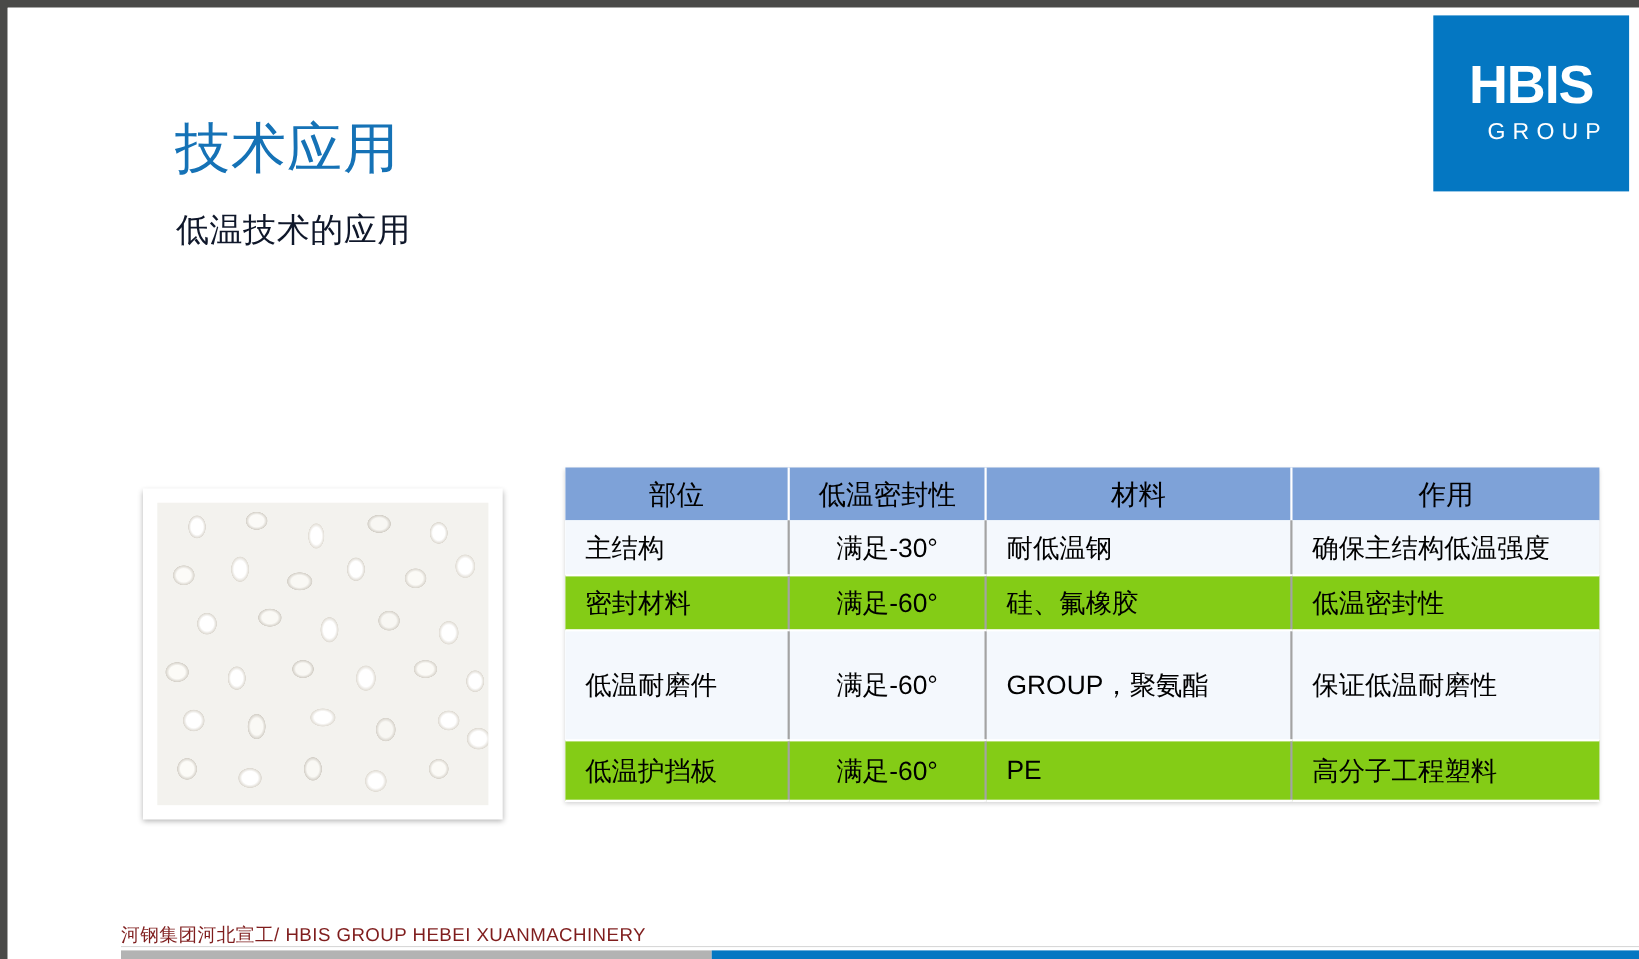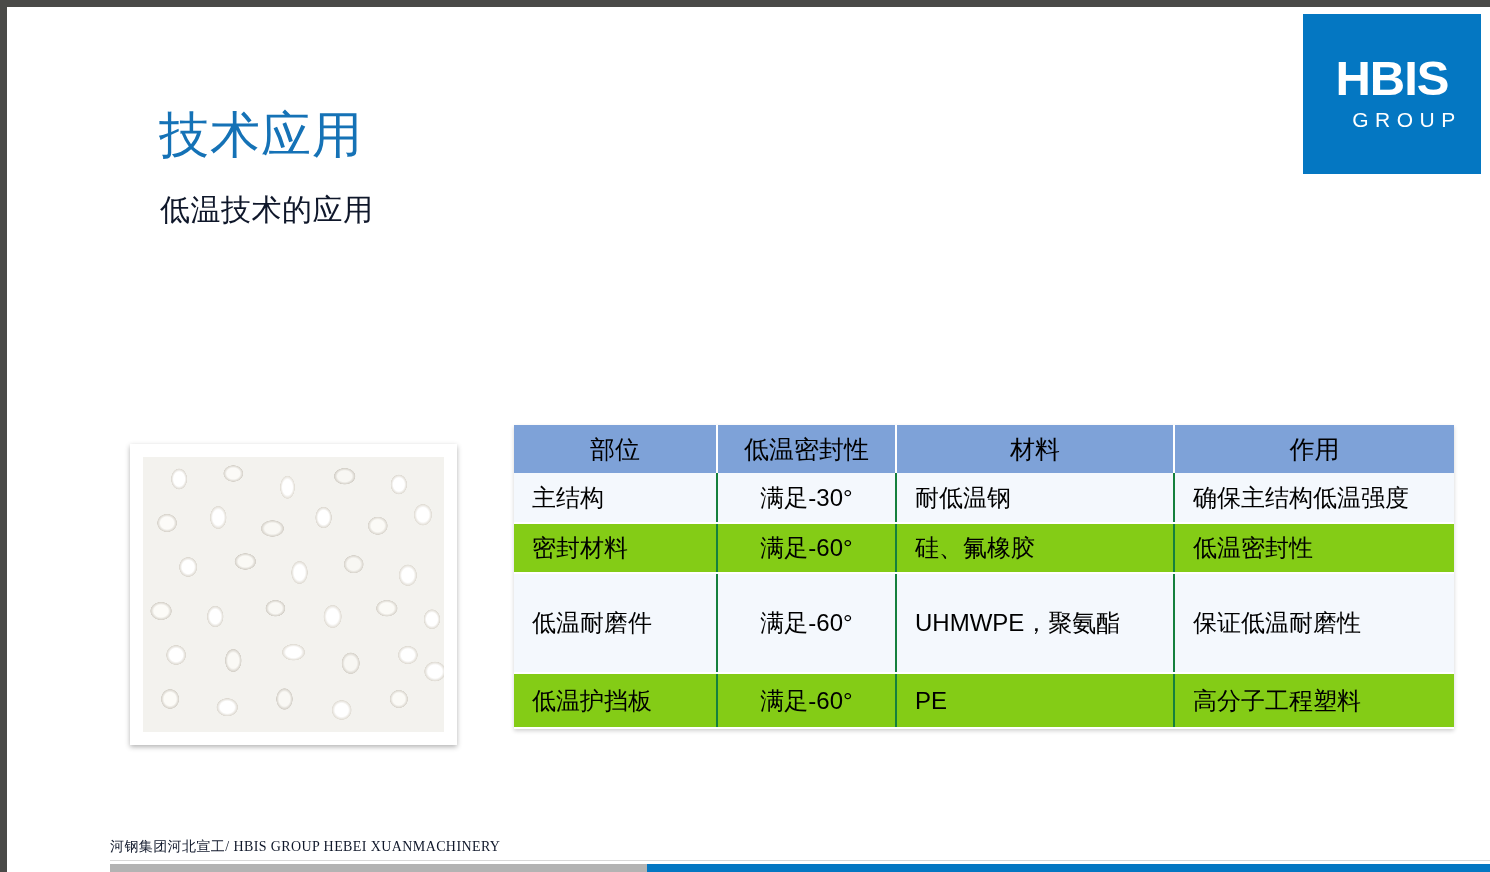--- a/index.html
+++ b/index.html
@@ -190,43 +190,43 @@
     text-align: center;
     height: 48px;
     border-right: 2px solid #ffffff;
   }
   .spec-table th:last-child { border-right: none; margin-left: 20px; }
 
   .spec-table td {
     font-size: 24px;
     color: #000000;
     padding-left: 18px;
-    border-right: 2px solid #15803d;
+    border-right: 2px solid #a3a3a3;
     border-bottom: 2px solid #ffffff;
     vertical-align: middle;
   }
   .spec-table td:last-child { border-right: none; }
   .spec-table td.center { padding-left: 0; text-align: center; }
 
   .spec-table tr.rA td { background: #F4F8FD; }
   .spec-table tr.rB td { background: #84cc16; }
 
   .spec-table tr.h1 td { height: 50px; }
   .spec-table tr.h2 td { height: 50px; }
   .spec-table tr.h3 td { height: 100px; }
   .spec-table tr.h4 td { height: 55px; }
 
   
   .footer-text {
     position: absolute;
     left: 103px;
     top: 831px;
-    font-size: 14px;
-    color: #0f172a;
-    font-family: Liberation Serif, serif;
+    font-size: 17px;
+    color: #7f1d1d;
+    font-family: Liberation Sans, sans-serif;
     white-space: nowrap;
     letter-spacing: 0.4px;
   }
   .footer-rule {
     position: absolute;
     left: 103px;
     top: 853px;
     width: 1387px;
     height: 1px;
     background: #d8d8d8;
@@ -293,21 +293,21 @@
         </tr>
         <tr class="rB h2">
           <td>密封材料</td>
           <td class="center">满足-60°</td>
           <td>硅、氟橡胶</td>
           <td>低温密封性</td>
         </tr>
         <tr class="rA h3">
           <td>低温耐磨件</td>
           <td class="center">满足-60°</td>
-          <td>UHMWPE，聚氨酯</td>
+          <td>GROUP，聚氨酯</td>
           <td>保证低温耐磨性</td>
         </tr>
         <tr class="rB h4">
           <td>低温护挡板</td>
           <td class="center">满足-60°</td>
           <td>PE</td>
           <td>高分子工程塑料</td>
         </tr>
       </tbody>
     </table>

